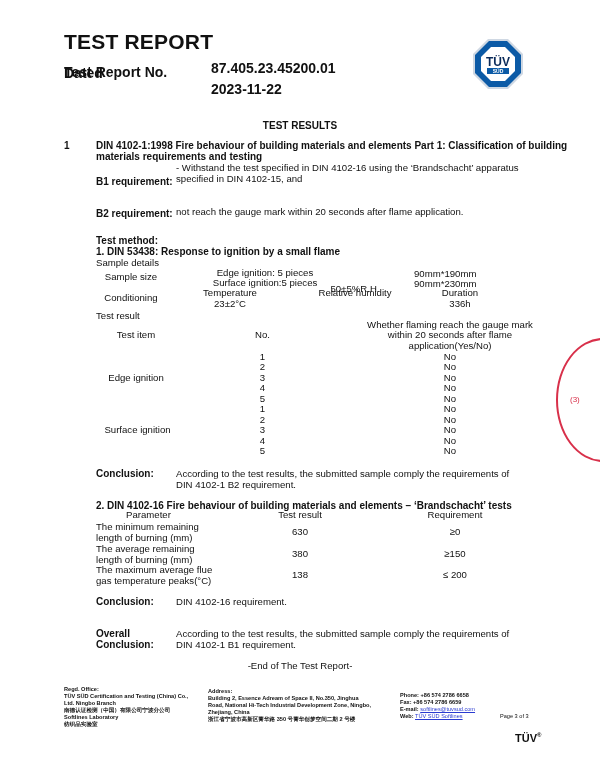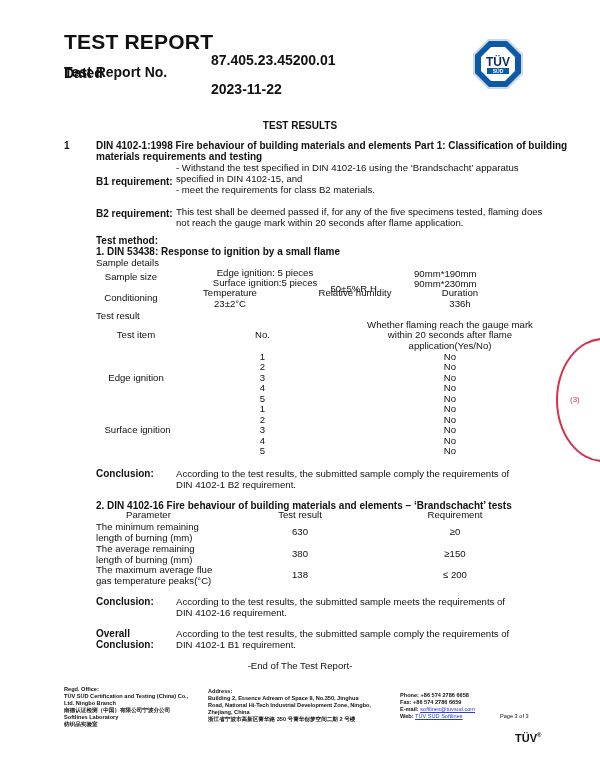--- a/index.html
+++ b/index.html
@@ -16,21 +16,21 @@
   .cell{position:absolute;text-align:center;font-size:9.6px;line-height:10.6px;}
   .foot{font-size:5.6px;line-height:7px;}
   .link{color:#2a3bd1;text-decoration:underline;}
   .stamp{left:556px;top:338px;width:90px;height:120px;border:2.5px solid #d8304a;border-radius:50%;}
 </style>
 </head>
 <body>
 
 <div class="abs title">TEST REPORT</div>
 <div class="abs meta-label" style="top:64px">Test Report No.</div>
-<div class="abs meta-val" style="top:52px">87.405.23.45200.01</div>
+<div class="abs meta-val" style="top:60px">87.405.23.45200.01</div>
 <div class="abs meta-label" style="top:65px">Dated</div>
 <div class="abs meta-val" style="top:81px">2023-11-22</div>
 
 <div class="abs logo">
   <svg width="52" height="52" viewBox="0 0 52 52">
     <polygon points="16,1 36,1 51,16 51,36 36,51 16,51 1,36 1,16" fill="#cfd8e3"></polygon>
     <polygon points="17,3 35,3 49,17 49,35 35,49 17,49 3,35 3,17" fill="#0b5aa6"></polygon>
     <polygon points="19,9 33,9 43,19 43,33 33,43 19,43 9,33 9,19" fill="#fff"></polygon>
     <text x="26" y="28" text-anchor="middle" font-family="Liberation Sans, sans-serif" font-weight="bold" font-size="12" fill="#0b2b5a">TÜV</text>
     <rect x="15" y="30" width="22" height="6" fill="#0b5aa6"></rect>
@@ -41,25 +41,23 @@
 <div class="abs center b" style="top:120px;font-size:10px">TEST RESULTS</div>
 
 <div class="abs b s10" style="left:64px;top:140px">1</div>
 <div class="abs b s10" style="left:96px;top:140px">DIN 4102-1:1998 Fire behaviour of building materials and elements Part 1: Classification of building</div>
 <div class="abs b s10" style="left:96px;top:151px">materials requirements and testing</div>
 
 <div class="abs b s10" style="left:96px;top:176px">B1 requirement:</div>
 <div class="abs s9" style="left:176px;top:162px">
   <div>- Withstand the test specified in DIN 4102-16 using the ‘Brandschacht’ apparatus</div>
   <div>specified in DIN 4102-15, and</div>
-  <div>- meet the requirements for class B2 materials.</div>
 </div>
 <div class="abs b s10" style="left:96px;top:208px">B2 requirement:</div>
 <div class="abs s9" style="left:176px;top:206px">
-  <div>This test shall be deemed passed if, for any of the five specimens tested, flaming does</div>
   <div>not reach the gauge mark within 20 seconds after flame application.</div>
 </div>
 
 <div class="abs b s10" style="left:96px;top:235px">Test method:</div>
 <div class="abs b s10" style="left:96px;top:246px">1. DIN 53438: Response to ignition by a small flame</div>
 <div class="abs s9" style="left:96px;top:257px">Sample details</div>
 
 <div class="cell" style="left:96px;width:70px;top:272px">Sample size</div>
 <div class="cell" style="left:200px;width:130px;top:268px">Edge ignition: 5 pieces</div>
 <div class="cell" style="left:200px;width:130px;top:278px">Surface ignition:5 pieces</div>
@@ -132,21 +130,20 @@
 
 <div class="abs s9" style="left:96px;top:564px">
   <div>The maximum average flue</div>
     <div>gas temperature peaks(°C)</div>
 </div>
 <div class="cell" style="left:260px;width:80px;top:570px">138</div>
 <div class="cell" style="left:410px;width:90px;top:570px">≤ 200</div>
 
 <div class="abs b s10" style="left:96px;top:596px">Conclusion:</div>
 <div class="abs s9" style="left:176px;top:596px">
-  <div>According to the test results, the submitted sample meets the requirements of</div>
   <div>DIN 4102-16 requirement.</div>
 </div>
 
 <div class="abs b s10" style="left:96px;top:628px">
   <div>Overall</div>
     <div>Conclusion:</div>
 </div>
 <div class="abs s9" style="left:176px;top:628px">
   <div>According to the test results, the submitted sample comply the requirements of</div>
   <div>DIN 4102-1 B1 requirement.</div>

